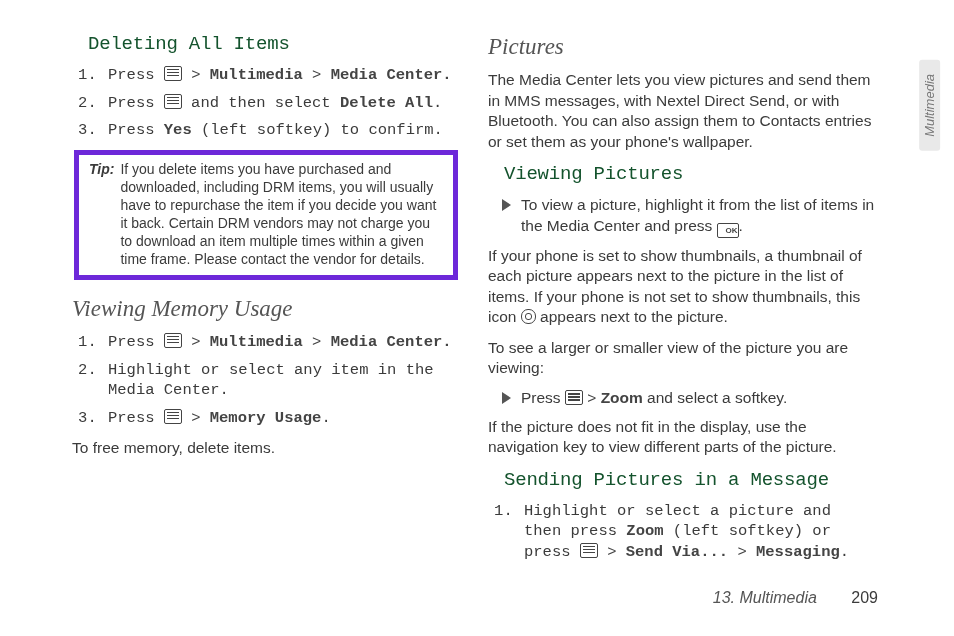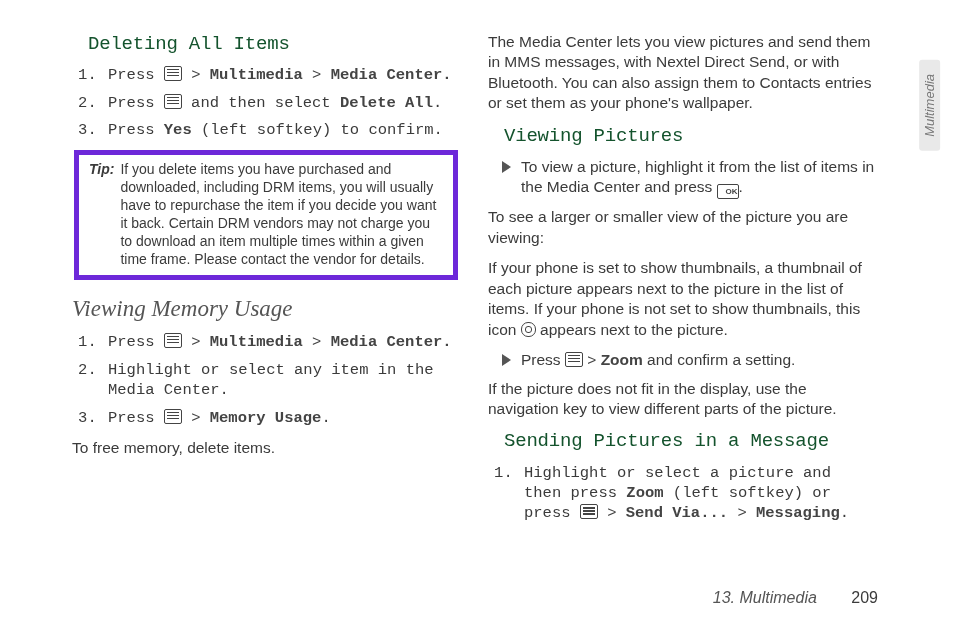--- a/index.html
+++ b/index.html
@@ -82,43 +82,44 @@
         <span class="b">Memory Usage</span><span>.</span>
       </li>
     </ol>
 
     <p>To free memory, delete items.</p>
 
   </div>
 
   <div class="col col-right">
 
+    <h2>Pictures</h2>
     <p>The Media Center lets you view pictures and send them in MMS messages, with Nextel Direct Send, or with Bluetooth. You can also assign them to Contacts entries or set them as your phone's wallpaper.</p>
 
     <h3>Viewing Pictures</h3>
 
     <div class="arrow-item">
       <div class="tri"></div>
       <div>
         <span>To view a picture, highlight it from the list of items in the Media Center and press </span><span class="i-ok">OK</span><span>.</span>
       </div>
     </div>
 
-    <p>To see a larger or smaller view of the picture you are viewing:</p>
-
     <p>
       <span>If your phone is set to show thumbnails, a thumbnail of each picture appears next to the picture in the list of items. If your phone is not set to show thumbnails, this icon </span><span class="i-pic"></span><span> appears next to the picture.</span>
     </p>
+
+    <p>To see a larger or smaller view of the picture you are viewing:</p>
 
     <div class="arrow-item">
       <div class="tri"></div>
       <div>
         <span>Press </span><span class="i-menu"></span>
         <span class="gt">&gt;</span>
-        <span class="b">Zoom</span><span> and confirm a setting.</span>
+        <span class="b">Zoom</span><span> and select a softkey.</span>
       </div>
     </div>
 
     <p>If the picture does not fit in the display, use the navigation key to view different parts of the picture.</p>
 
     <h3>Sending Pictures in a Message</h3>
 
     <ol>
       <li>
         <span>Highlight or select a picture and then press </span><span class="b">Zoom</span><span> (left softkey) or press </span><span class="i-menu"></span>

